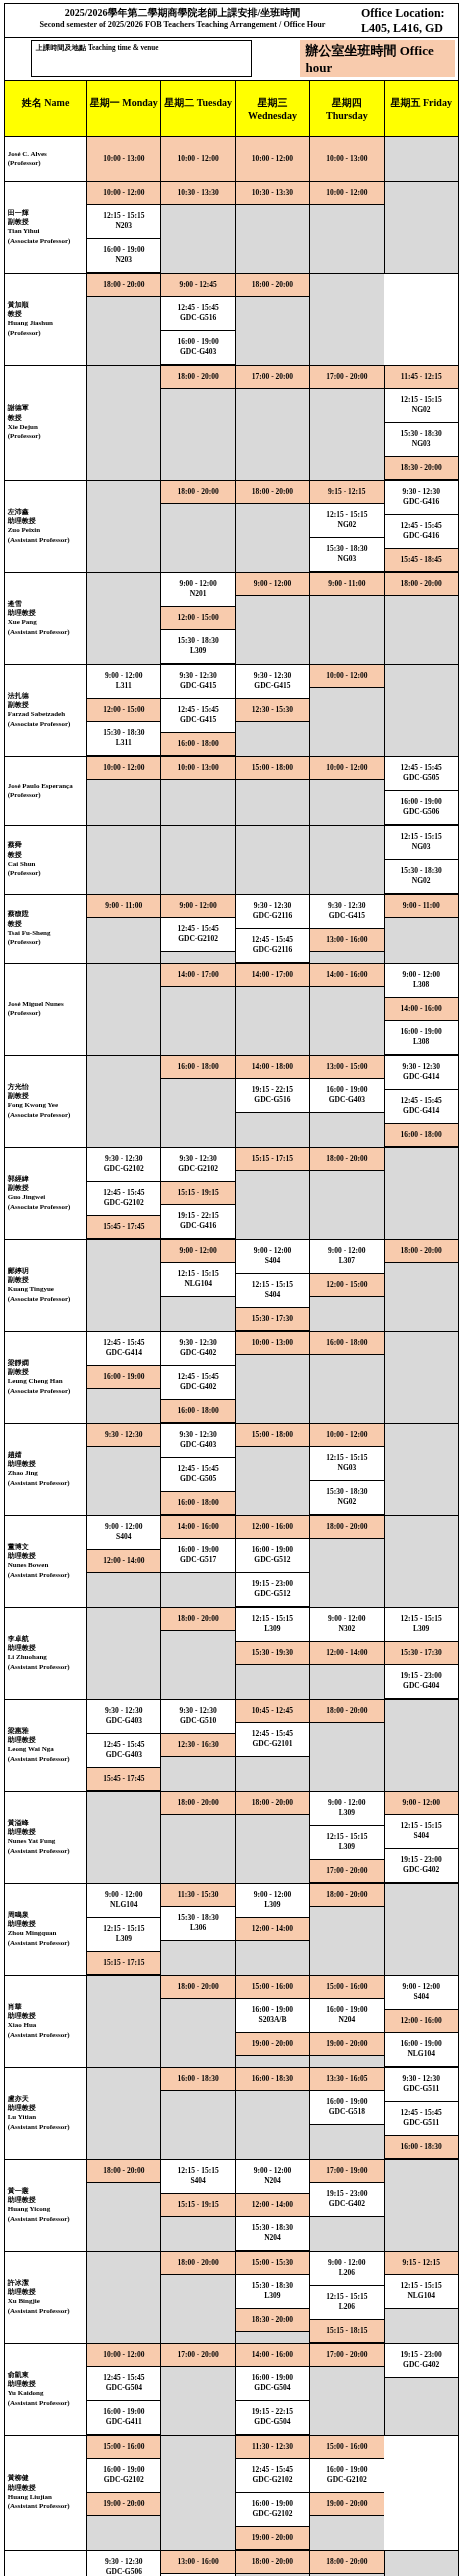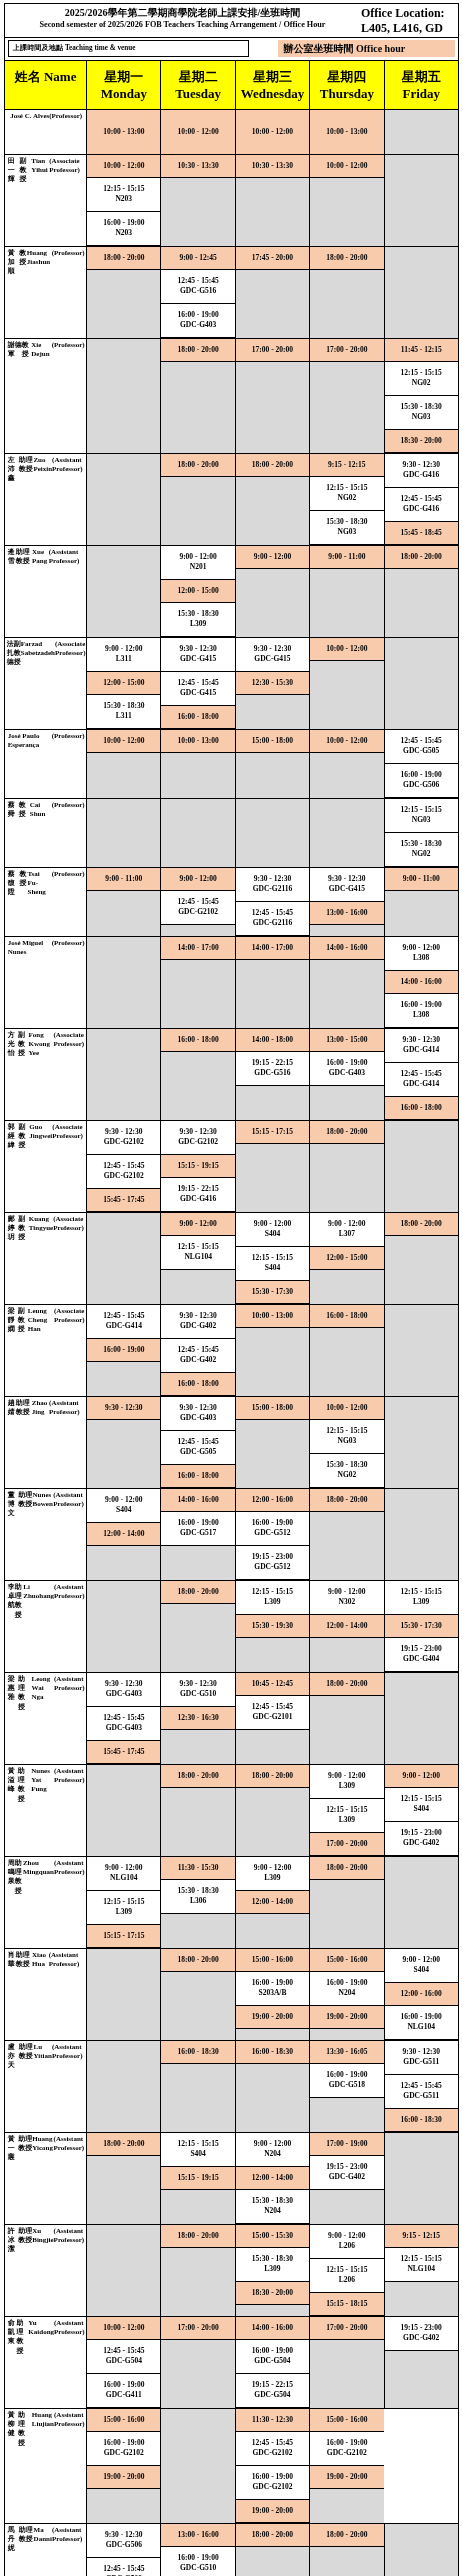--- a/index.html
+++ b/index.html
@@ -14,42 +14,42 @@
 
   
   .top{ display:flex; border-bottom:1px solid var(--line); }
   .titlebox{ flex:1; text-align:center; padding:2.1px 1px 1px 1px; }
   .title-zh{ font-size:10px; }
   .title-en{ font-size:8.2px;text-align:center; }
   .officeloc{ width:98px; text-align:left; padding:2.1px 2.1px 1px 1px; font-size:12px; line-height:1.25; }
   .legend{ display:flex; align-items:stretch; padding:2.1px 2.6px 2.6px 2.6px; border-bottom:1.5px solid var(--line); }
   .legend-teaching{
     border:1px solid var(--line); background:#fff; font-size:7.2px;
-    padding:1.5px 4.1px; width:241px;
+    padding:1.5px 4.1px; width:221px;margin-left:23px;
   }
   .legend-gap{ flex:1; }
   .legend-office{
-    background:var(--office); font-size:10px; padding:1.5px 5.2px; width:177px;
+    background:var(--office); font-size:13px; padding:1.5px 5.2px; width:155px;
     display:flex; align-items:center;
   }
 
   
   .cols{ display:grid; grid-template-columns:81px repeat(5,1fr); border-bottom:1.5px solid var(--line); }
   .col-h{
-    background:var(--yellow); text-align:center; font-size:13px; padding:7px 1px;
+    background:var(--yellow); text-align:center; font-size:10px; padding:15px 1px;
     border-left:1px solid var(--line);
   }
   .col-h:first-child{ border-left:none; }
 
   
   .trow{ display:grid; grid-template-columns:81px repeat(5,1fr); border-top:1.5px solid var(--line); min-height:44px; }
   .trow:first-child{ border-top:none; }
   .name-cell{
     background:#fff; padding:2.1px 1.5px 2.1px 2.6px; font-size:7px; line-height:1.32;
-    display:flex; flex-direction:row; justify-content:center;
+    display:flex; flex-direction:column; justify-content:center;
   }
   .day-cell{
     background:var(--gray); border-left:1px solid var(--line);
     display:flex; flex-direction:column; align-items:stretch;
   }
   .slot{
     border-bottom:1px solid var(--line);
     display:flex; flex-direction:column; justify-content:center; align-items:center;
     text-align:center; font-size:7.5px; line-height:1.35; padding:1px 0.5px;
   }
@@ -175,25 +175,20 @@
             <div>12:45 - 15:45</div>
             <div>GDC-G516</div>
           </div>
           <div class="slot cls">
             <div>16:00 - 19:00</div>
             <div>GDC-G403</div>
           </div>
         </div>
         <div class="day-cell">
           <div class="slot office">
-            <div>17:45 - 20:00</div>
-          </div>
-        </div>
-        <div class="day-cell">
-          <div class="slot office">
             <div>18:00 - 20:00</div>
           </div>
         </div>
         <div class="day-cell"></div>
       </div>
 
   <div class="trow">
     <div class="name-cell">
           <div>謝德軍</div>
           <div>教授</div>

